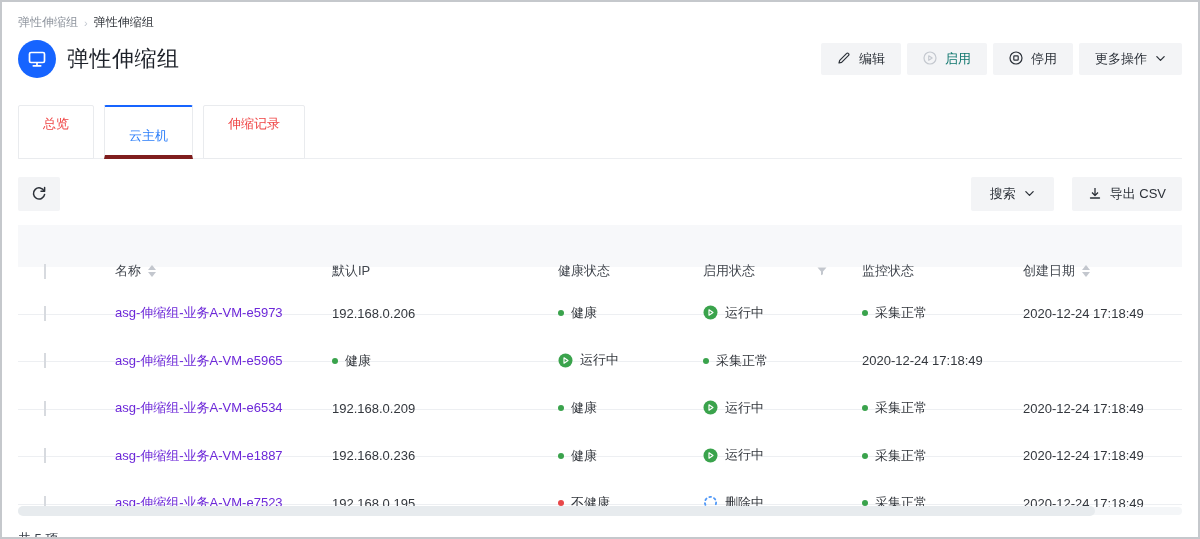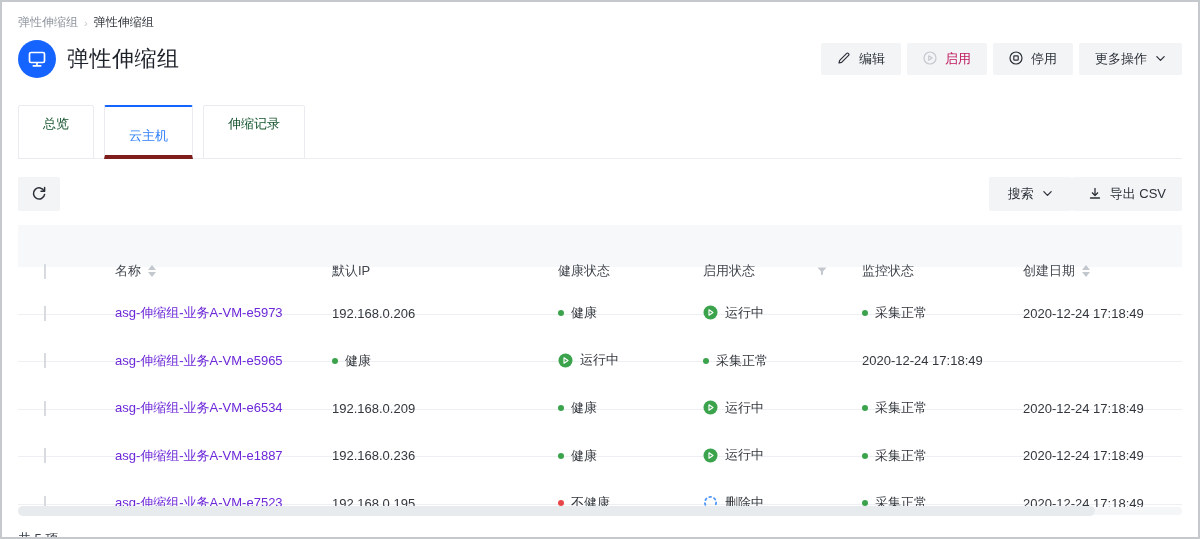--- a/index.html
+++ b/index.html
@@ -24,37 +24,37 @@
   .header-left { display: flex; align-items: center; gap: 11px; }
   .app-icon { width: 38px; height: 38px; border-radius: 50%; background: #1664ff; display: flex; align-items: center; justify-content: center; flex: none; }
   .page-title { font-size: 22px; color: #1d2129; font-weight: 500; letter-spacing: 0.5px; }
   .header-actions { display: flex; gap: 6px; }
   .btn {
     height: 32px; background: #f3f4f6; border: none; border-radius: 2px;
     padding: 0 16px; font-size: 13px; color: #2b3038; display: flex; align-items: center; gap: 8px;
     cursor: pointer; font-family: inherit; white-space: nowrap;
   }
   .btn svg { flex: none; }
-  .btn.disabled { color: #be185d; cursor: default; }
+  .btn.disabled { color: #0f766e; cursor: default; }
   .btn.disabled svg * { stroke: #c4c8cf !important; fill-opacity: 1; }
 
   
   .tabbar { margin-top: 27px; display: flex; border-bottom: 1px solid #eceef1; padding: 0; }
   .tab {
     border: 1px solid #e9ebee; background: #fff; margin-right: 10px; margin-bottom: -1px;
-    padding: 9px 24px 10px; font-size: 13px; color: #14532d; cursor: pointer; border-radius: 2px 2px 0 0;
+    padding: 9px 24px 10px; font-size: 13px; color: #ef4444; cursor: pointer; border-radius: 2px 2px 0 0;
   }
   .tab.active {
     color: #2d7ff9; border-top: 2px solid #1664ff; border-bottom: 4px solid #7f1d1d; padding-top: 20px;
   }
 
   
   .toolbar { margin-top: 18px; display: flex; justify-content: space-between; align-items: center; }
   .icon-btn { width: 42px; height: 34px; background: #f3f4f6; border: none; border-radius: 2px; display: flex; align-items: center; justify-content: center; cursor: pointer; }
-  .toolbar-right { display: flex; }
+  .toolbar-right { display: flex; gap: 18px; }
   .toolbar-right .btn { height: 34px; }
 
   
   .table { margin-top: 14px; font-size: 13px; }
   .trow {
     display: grid;
     grid-template-columns: 79px 217px 226px 145px 159px 161px 1fr;
     align-items: center;
   }
   .thead { background: #f7f8fa; height: 42px; color: #41464e; }

